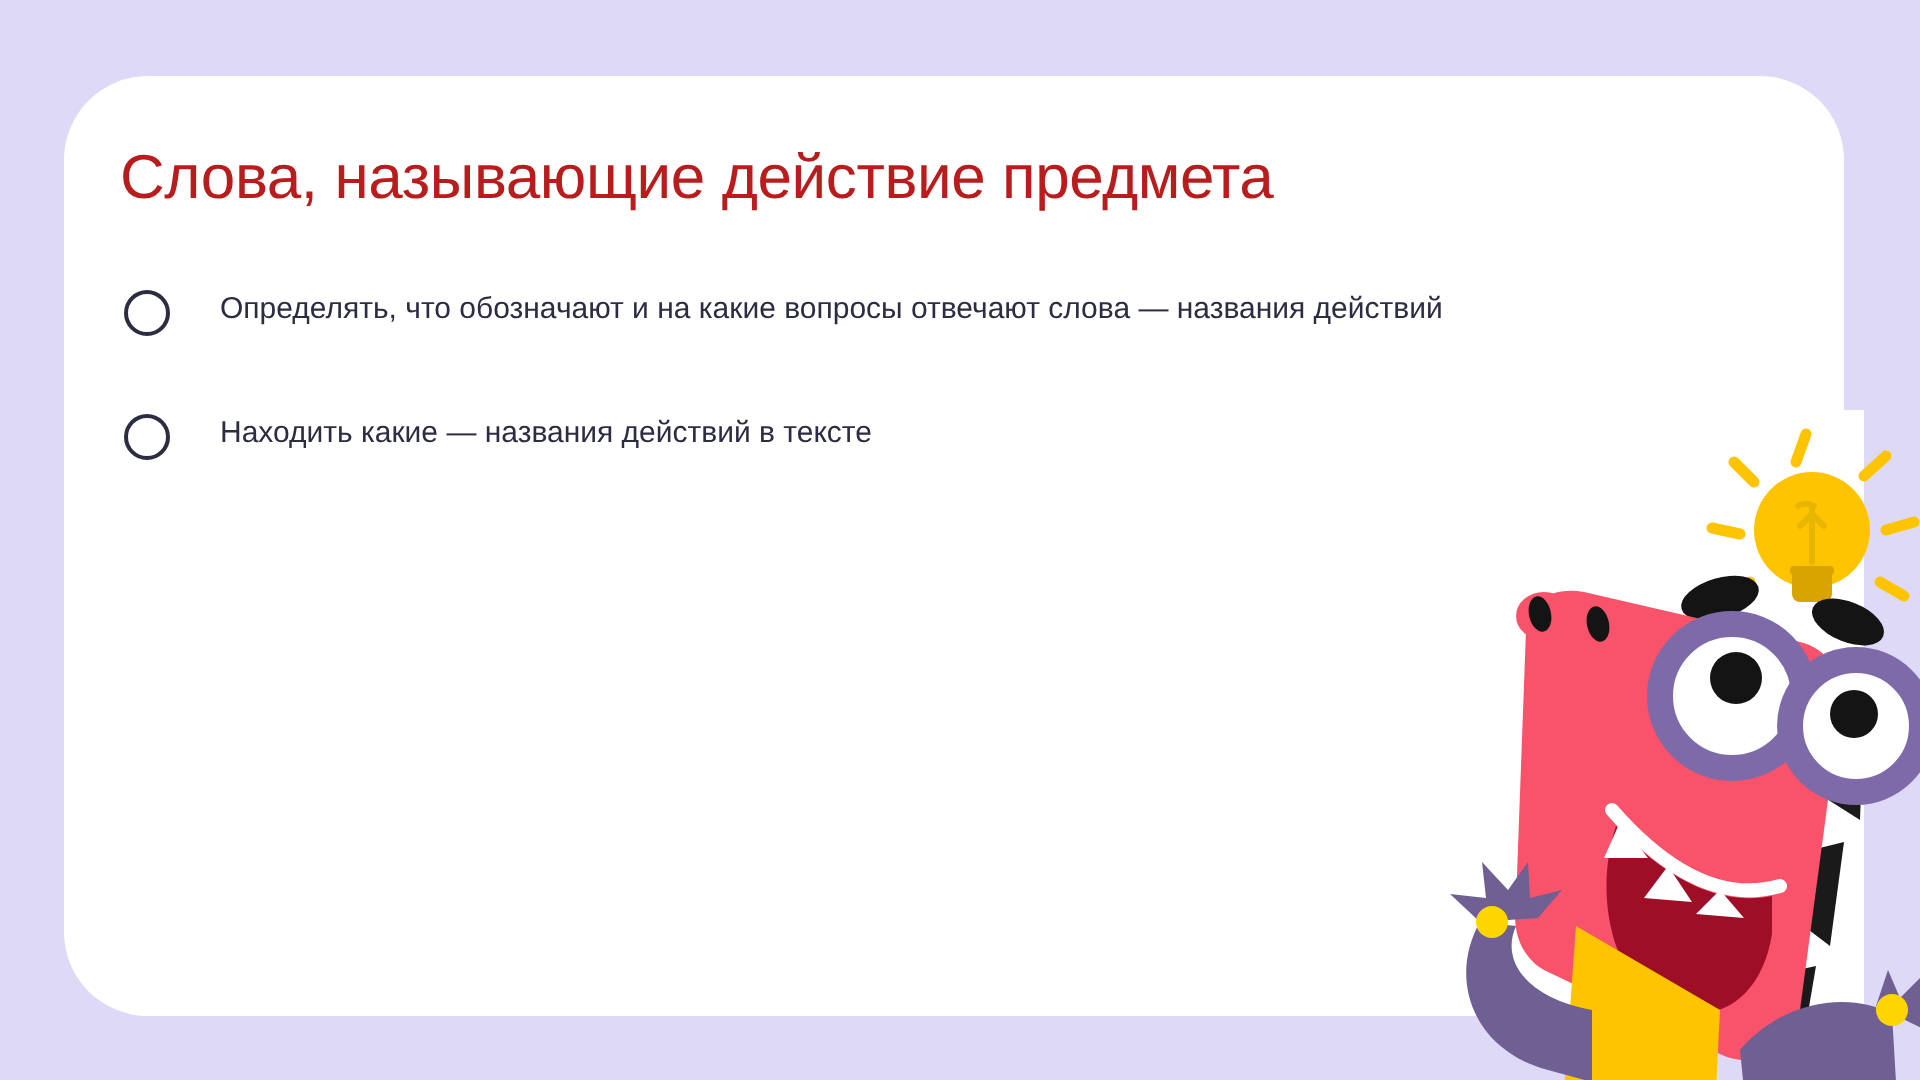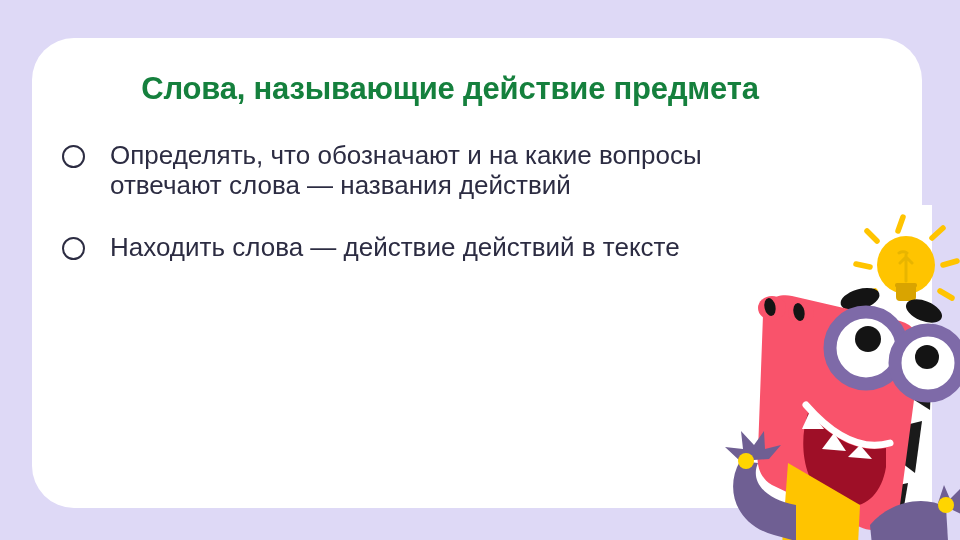--- a/index.html
+++ b/index.html
@@ -33,25 +33,24 @@
   }
 
   
   #title {
     position: absolute;
     left: 28px;
     top: 32px;
     width: 780px;
     font-size: 31px;
     line-height: 38px;
-    font-weight: bold;
+    font-weight: normal;
     letter-spacing: -0.2px;
-    color: #15803d;
+    color: #b91c1c;
     white-space: nowrap;
-    text-align: center;
   }
 
   
   #list {
     position: absolute;
     left: 28px;
     top: 102px;
     width: 700px;
   }
   .bullet-row {
@@ -68,24 +67,25 @@
     height: 19px;
     margin-top: 5px;
     margin-left: 2px;
     border: 2.6px solid #2c2c42;
     border-radius: 50%;
     box-sizing: content-box;
   }
 
   .bullet-text {
     margin-left: 25px;
-    font-size: 26px;
+    font-size: 15px;
     line-height: 30px;
     color: #2c2c42;
     max-width: 620px;
+    text-align: center;
   }
 
   
   #mascot {
     position: absolute;
     left: 700px;
     top: 205px;
     width: 270px;
     height: 340px;
     pointer-events: none;
@@ -104,21 +104,21 @@
     <div id="list">
 
       <div class="bullet-row">
         <span class="bullet-ring"></span>
         <span class="bullet-text">Определять, что обозначают и на какие вопросы отвечают слова — названия действий</span>
       </div>
 
 
       <div class="bullet-row">
         <span class="bullet-ring"></span>
-        <span class="bullet-text">Находить слова — действие действий в тексте</span>
+        <span class="bullet-text">Находить какие — названия действий в тексте</span>
       </div>
 
     </div>
   </div>
 
   <div id="mascot">
     <svg width="270" height="340" viewBox="0 0 270 340" xmlns="http://www.w3.org/2000/svg">
 
       <g>
         <rect x="0" y="0" width="232" height="300" fill="#ffffff"></rect>

